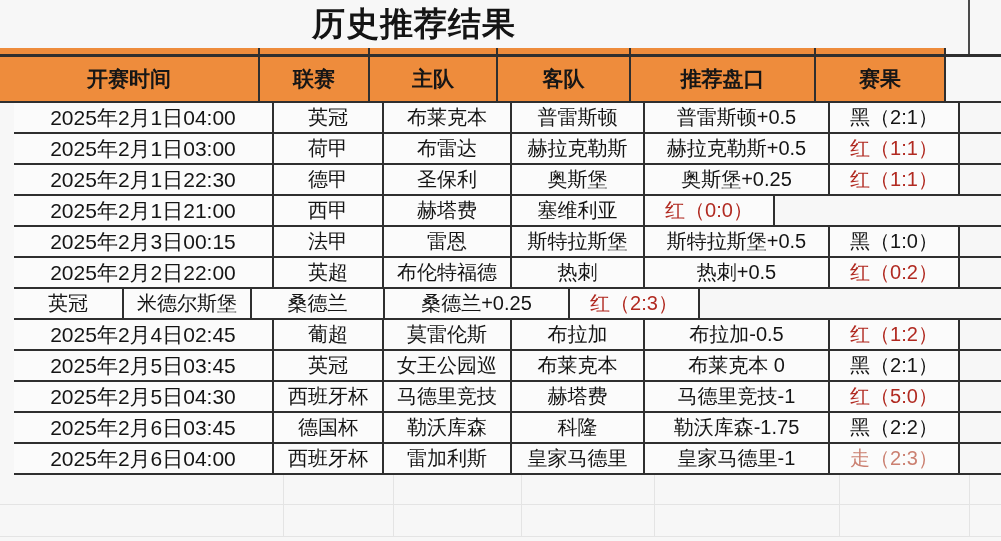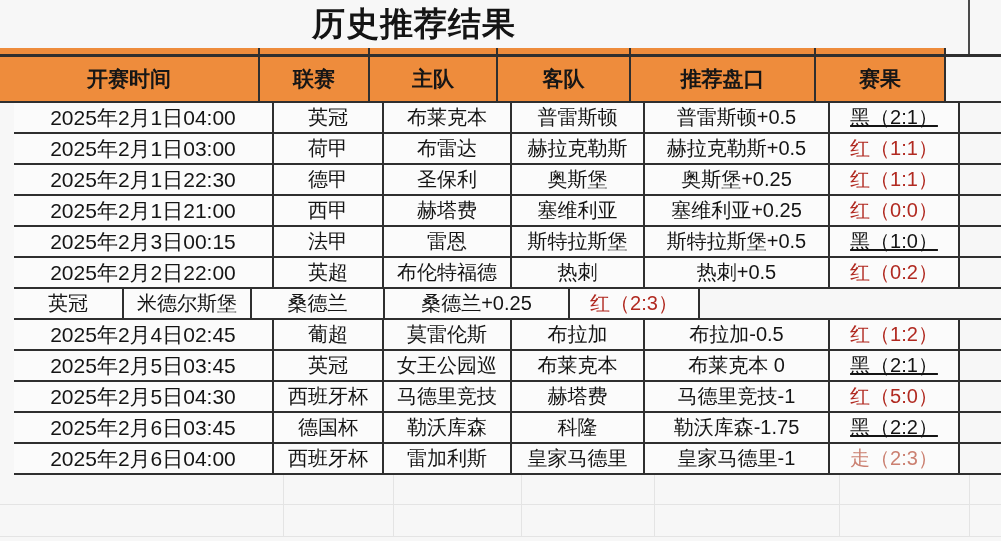--- a/index.html
+++ b/index.html
@@ -47,21 +47,21 @@
   .sliver .cell{background:#ee8c3c;}
   
   .header-row{height:46px;}
   .header-row .cell{
     background:#ee8c3c;font-size:21px;font-weight:700;color:#161616;
   }
   
   .data-row{height:31px;margin-left:14px;}
   .data-row .cell{font-size:20px;}
   .data-row .cell.time{font-size:21px;}
-  .result-black{color:#141414;text-decoration:underline;}
+  .result-black{color:#141414;}
   .result-red{color:#b12a21;}
   .result-push{color:#cb8071;}
   
   .ghost-row{
     display:flex;width:1001px;box-sizing:border-box;
     border-bottom:1px solid #e4e4e4;background:transparent;
   }
   .ghost-row .gcell{
     box-sizing:border-box;border-right:1px solid #e4e4e4;height:100%;
   }
@@ -127,21 +127,20 @@
           <div class="cell c4">奥斯堡</div>
           <div class="cell c5">奥斯堡+0.25</div>
           <div class="cell c6 result-red">红（1:1）</div>
           <div class="gutter"></div>
         </div>
         <div class="row data-row">
           <div class="cell c1 time">2025年2月1日21:00</div>
           <div class="cell c2">西甲</div>
           <div class="cell c3">赫塔费</div>
           <div class="cell c4">塞维利亚</div>
-          <div class="cell c5">塞维利亚+0.25</div>
           <div class="cell c6 result-red">红（0:0）</div>
           <div class="gutter"></div>
         </div>
         <div class="row data-row">
           <div class="cell c1 time">2025年2月3日00:15</div>
           <div class="cell c2">法甲</div>
           <div class="cell c3">雷恩</div>
           <div class="cell c4">斯特拉斯堡</div>
           <div class="cell c5">斯特拉斯堡+0.5</div>
           <div class="cell c6 result-black">黑（1:0）</div>

